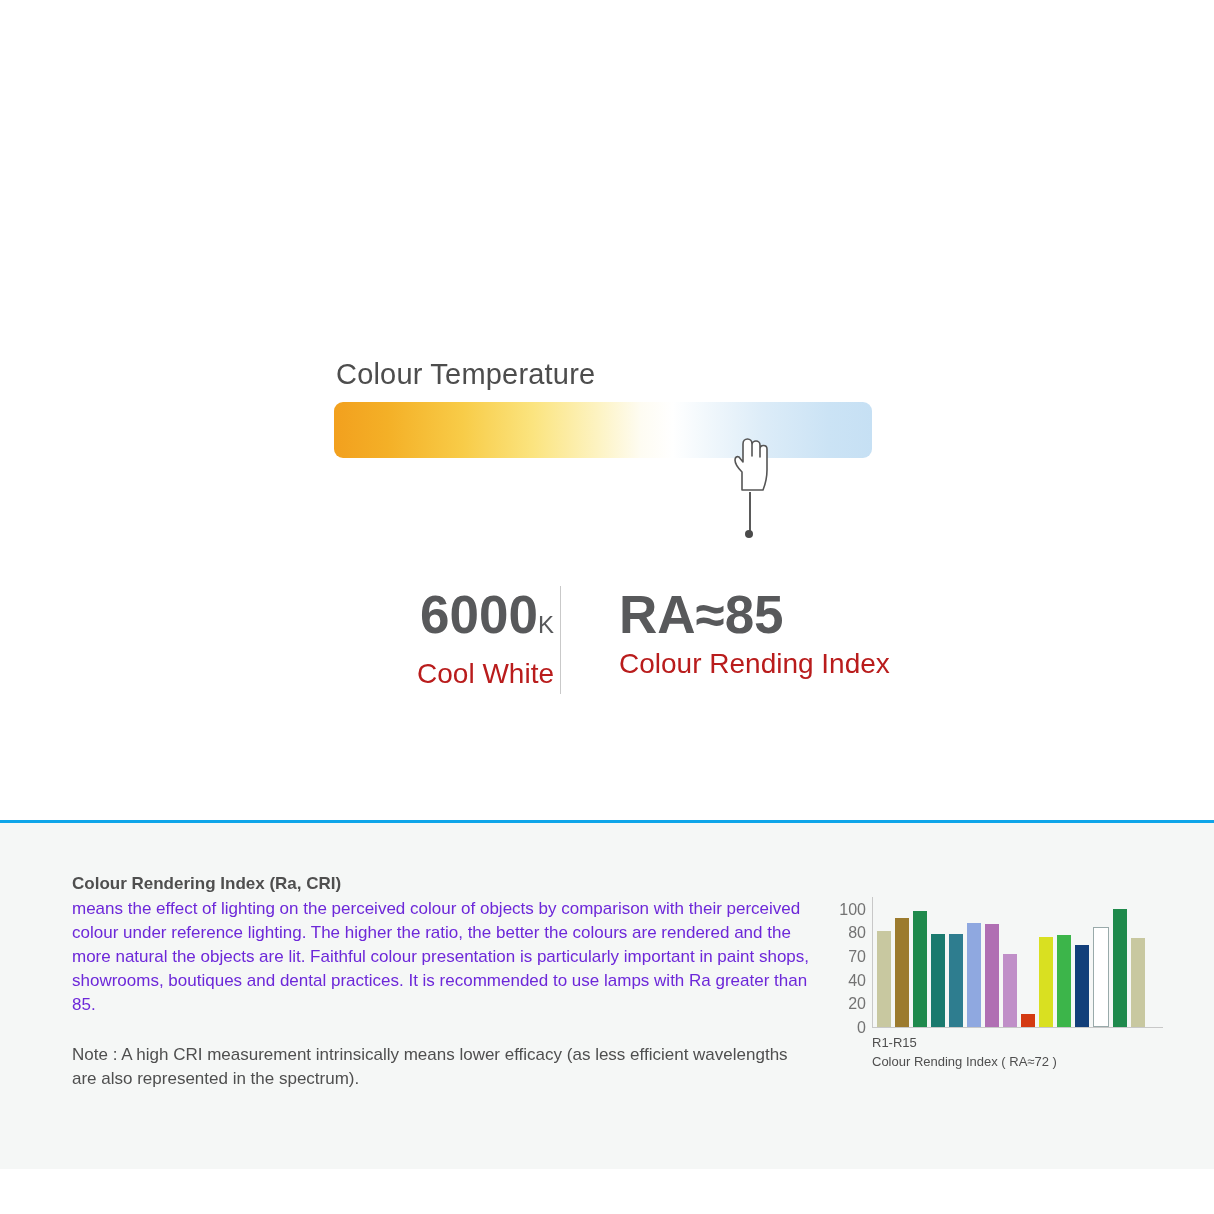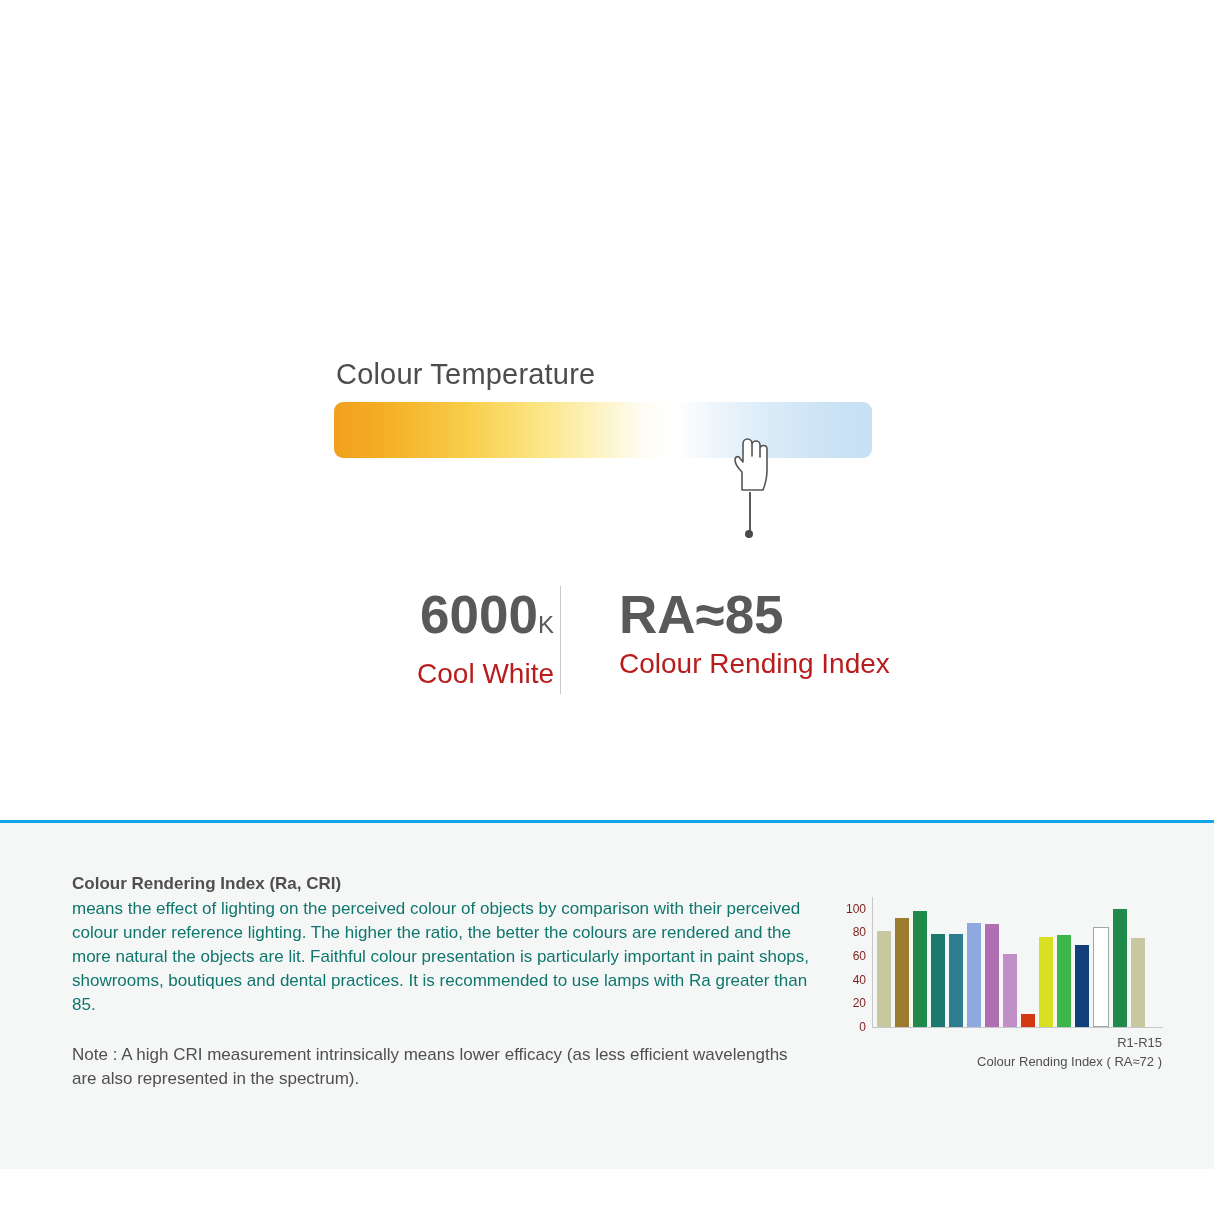--- a/index.html
+++ b/index.html
@@ -152,21 +152,21 @@
   }
   .cri-head {
     font-size: 17px;
     font-weight: bold;
     color: #4f4f4f;
     margin: 0 0 1px 0;
     line-height: 24px;
   }
   .cri-body {
     font-size: 17px;
-    color: #0f766e;
+    color: #6d28d9;
     line-height: 24px;
     margin: 0;
   }
   .note-block {
     margin-top: 26px;
     font-size: 17px;
     color: #4f4f4f;
     line-height: 24px;
   }
   .note-block b {
@@ -185,22 +185,22 @@
   .chart-axis-labels {
     position: absolute;
     left: 0;
     top: 0;
     width: 36px;
     height: 130px;
   }
   .chart-axis-labels span {
     position: absolute;
     right: 0;
-    font-size: 12px;
-    color: #7f1d1d;
+    font-size: 16px;
+    color: #737373;
     line-height: 13px;
   }
   .plot {
     position: absolute;
     left: 42px;
     top: 0;
     width: 290px;
     height: 130px;
     border-left: 1px solid #c8c8c8;
     border-bottom: 1px solid #c8c8c8;
@@ -217,21 +217,21 @@
   }
   .bar {
     width: 14px;
     background: #999;
   }
   .chart-caption {
     position: absolute;
     left: 42px;
     top: 136px;
     width: 290px;
-    text-align: right;
+    text-align: left;
     font-size: 13px;
     color: #4f4f4f;
     line-height: 19px;
   }
 </style>
 </head>
 <body>
 
 <div class="top-panel">
 
@@ -266,21 +266,21 @@
     <p class="cri-head">Colour Rendering Index (Ra, CRI)</p>
     <p class="cri-body">means the effect of lighting on the perceived colour of objects by comparison with their perceived colour under reference lighting. The higher the ratio, the better the colours are rendered and the more natural the objects are lit. Faithful colour presentation is particularly important in paint shops, showrooms, boutiques and dental practices. It is recommended to use lamps with Ra greater than 85.</p>
     <p class="note-block"><b>Note</b><span> : A high CRI measurement intrinsically means lower efficacy (as less efficient wavelengths are also represented in the spectrum).</span></p>
   </div>
 
   <div class="chart-wrap">
     <div class="chart-axis-labels">
         <span style="top: 124px;">0</span>
         <span style="top: 100.364px;">20</span>
         <span style="top: 76.7273px;">40</span>
-        <span style="top: 53.0909px;">60</span>
+        <span style="top: 53.0909px;">70</span>
         <span style="top: 29.4545px;">80</span>
         <span style="top: 5.81818px;">100</span>
       </div>
     <div class="plot">
       <div class="bars">
           <div class="bar" style="height: 95.7273px; background: rgb(200, 200, 160);"></div>
           <div class="bar" style="height: 108.727px; background: rgb(156, 123, 46);"></div>
           <div class="bar" style="height: 115.818px; background: rgb(31, 138, 76);"></div>
           <div class="bar" style="height: 93.3636px; background: rgb(26, 122, 110);"></div>
           <div class="bar" style="height: 93.3636px; background: rgb(46, 125, 143);"></div>

